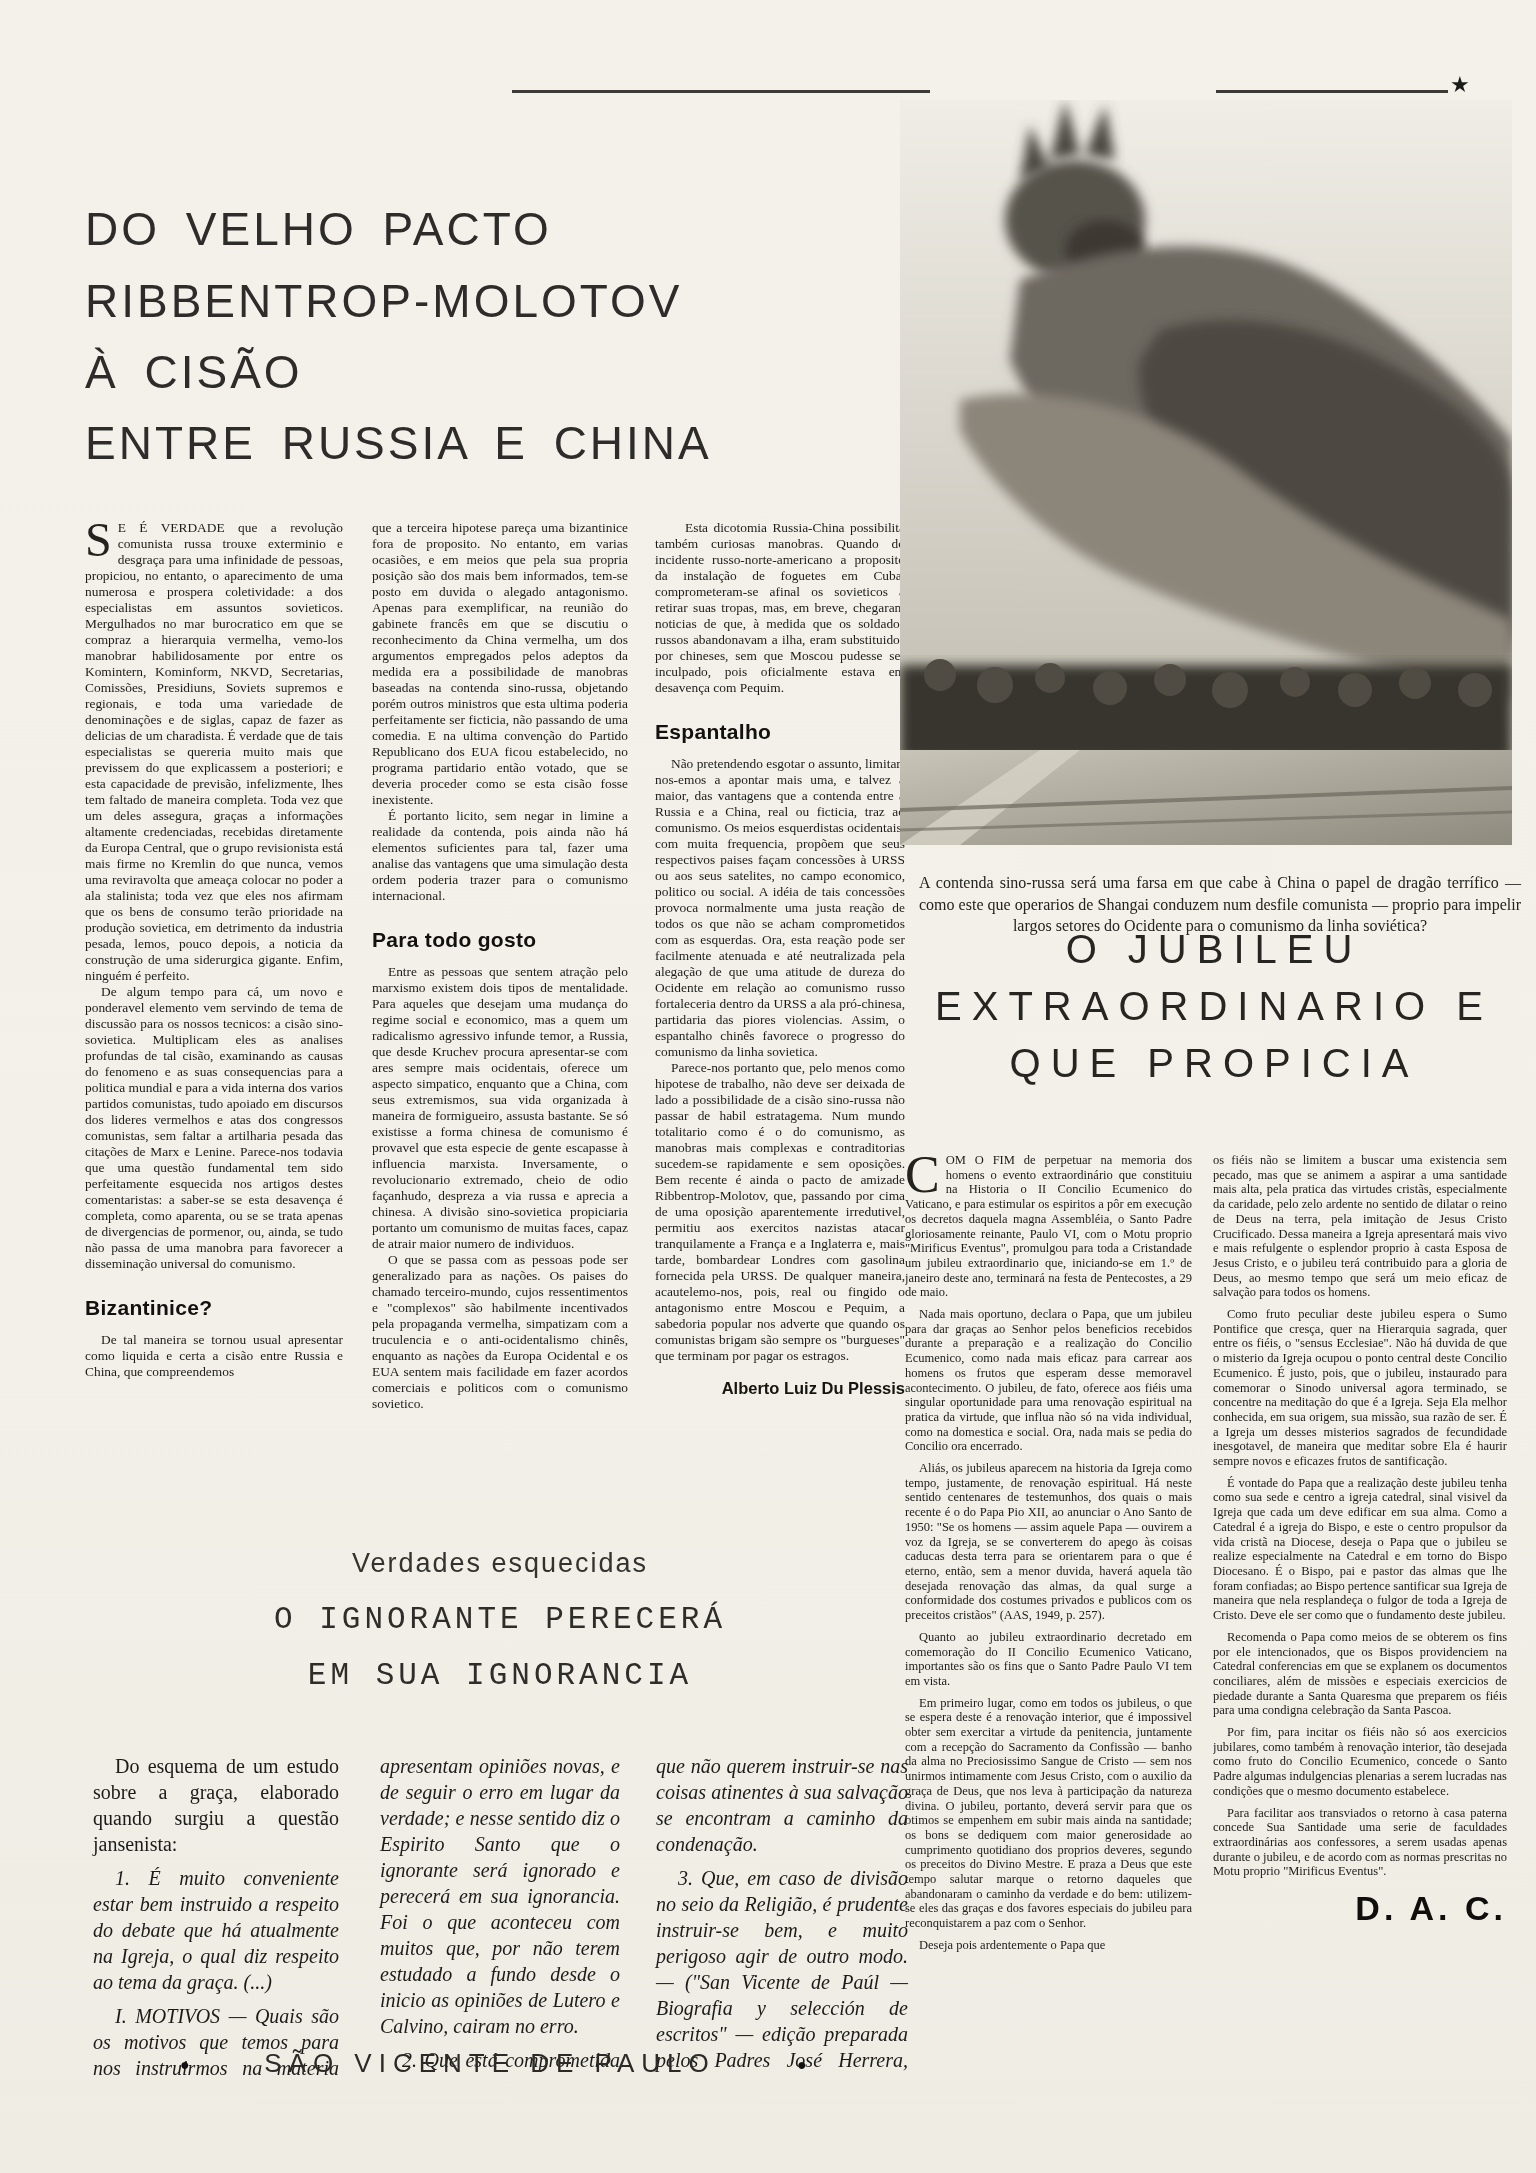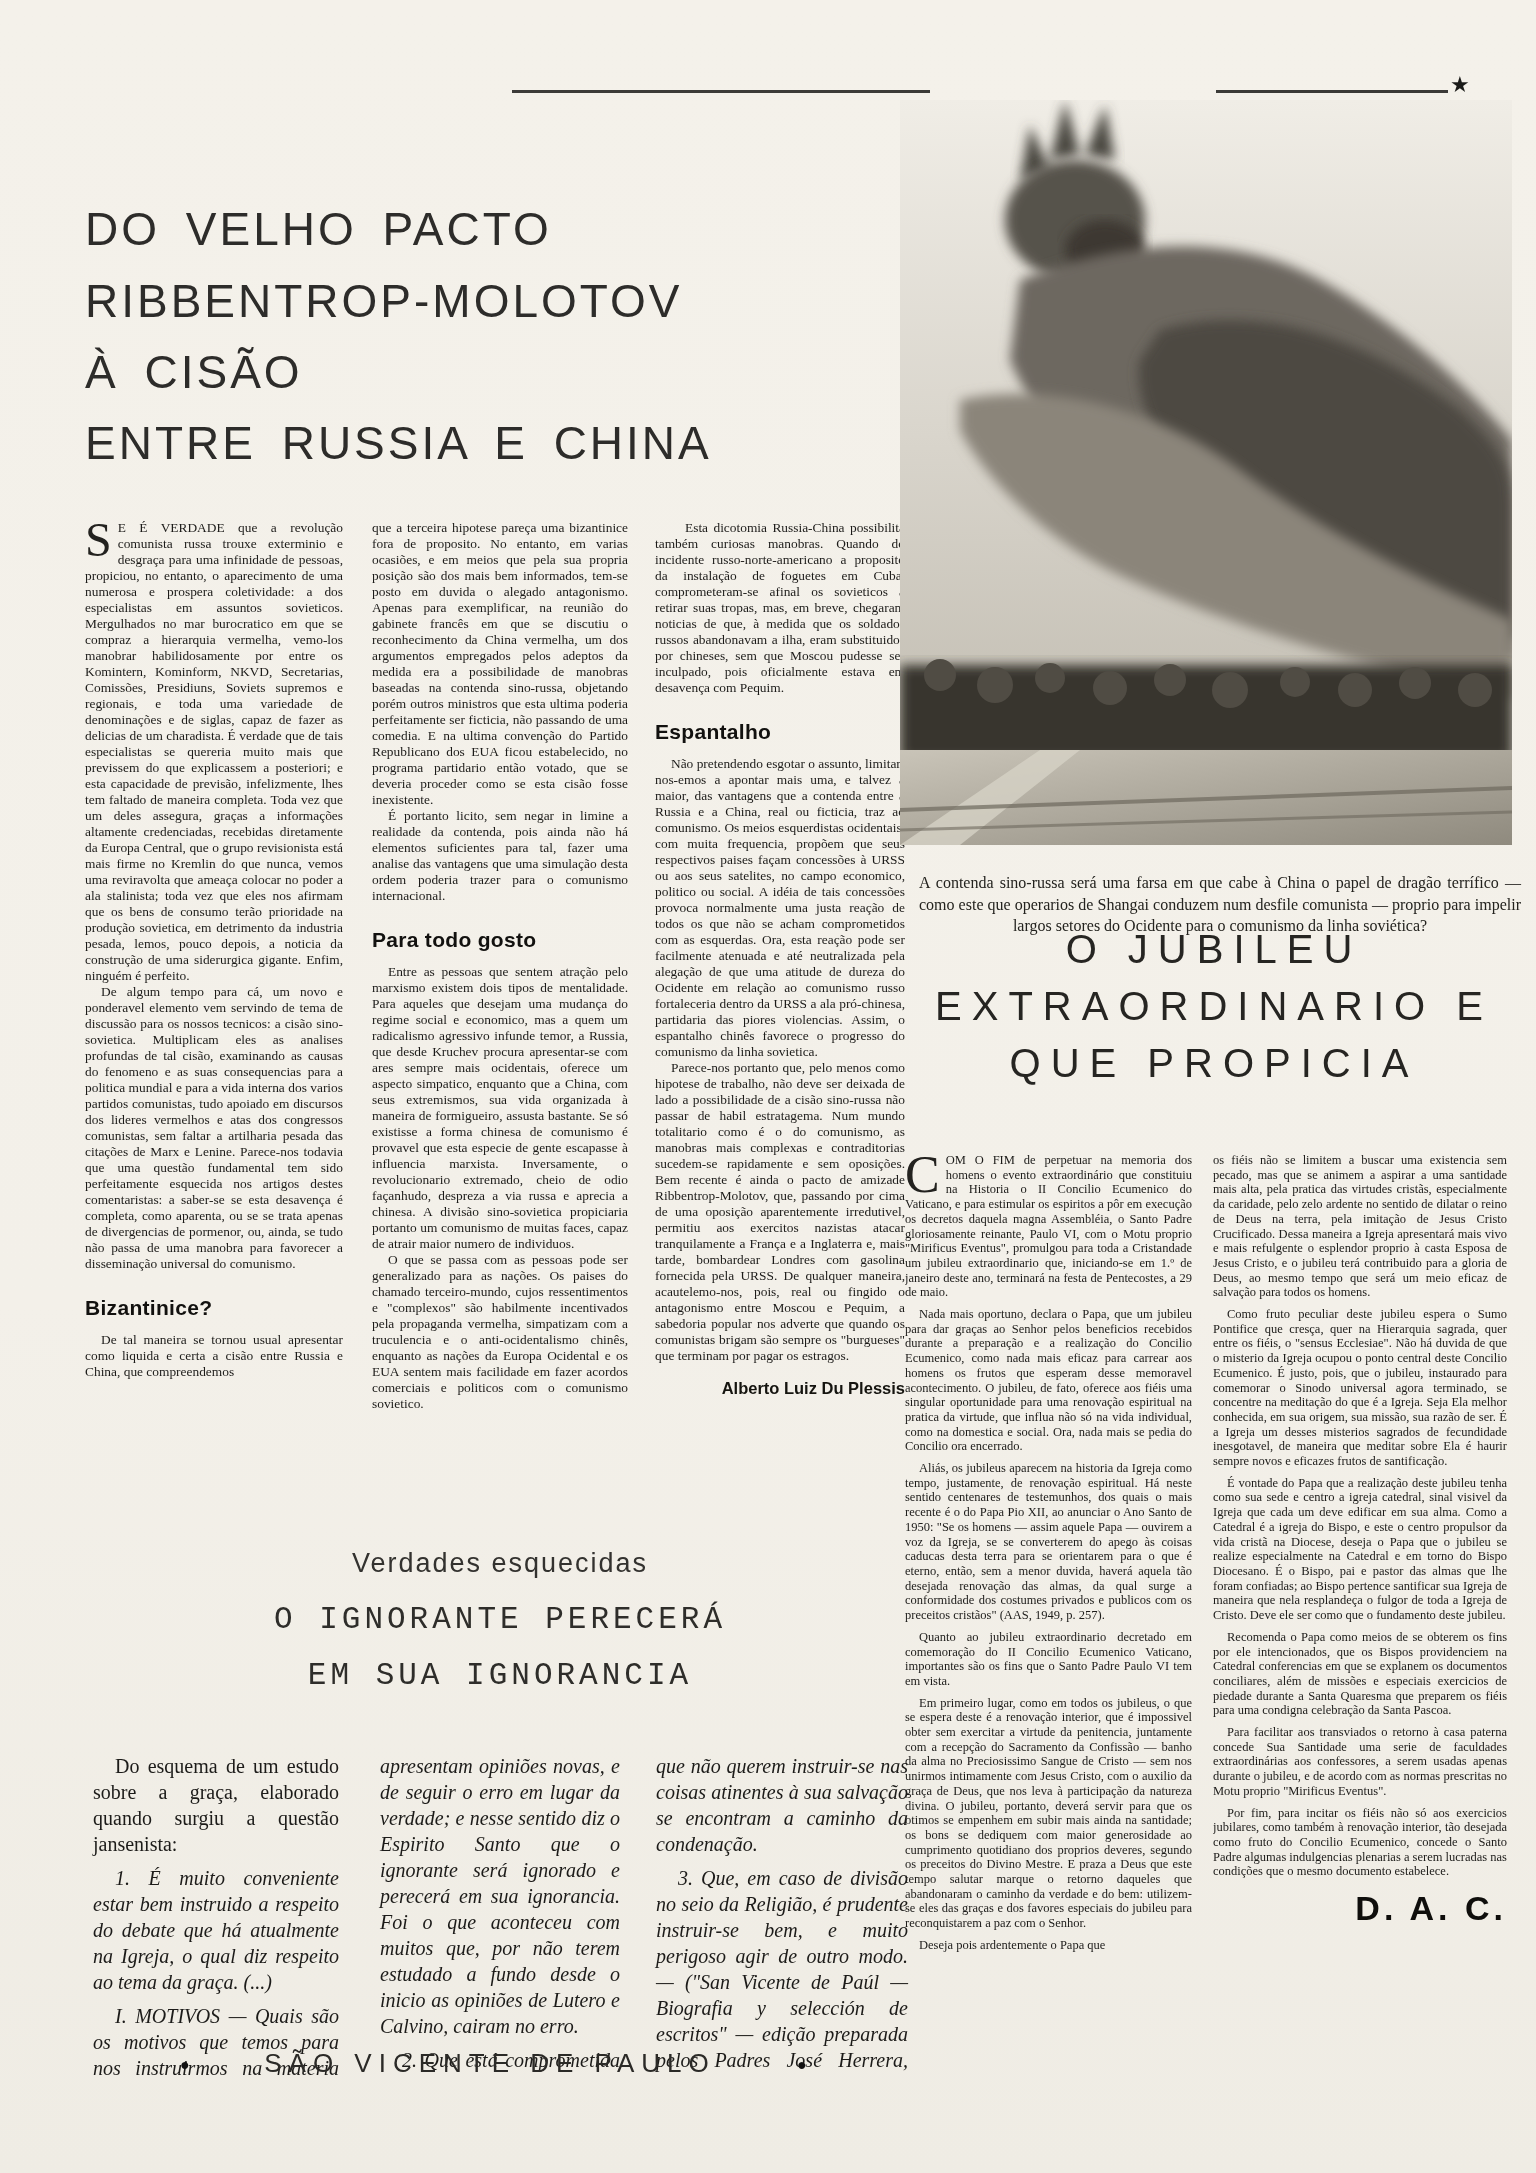--- a/index.html
+++ b/index.html
@@ -215,22 +215,22 @@
     <p class="ind">Quanto ao jubileu extraordinario decretado em comemoração do II Concilio Ecumenico Vaticano, importantes são os fins que o Santo Padre Paulo VI tem em vista.</p>
     <p class="ind">Em primeiro lugar, como em todos os jubileus, o que se espera deste é a renovação interior, que é impossivel obter sem exercitar a virtude da penitencia, juntamente com a recepção do Sacramento da Confissão — banho da alma no Preciosissimo Sangue de Cristo — sem nos unirmos intimamente com Jesus Cristo, com o auxilio da graça de Deus, que nos leva à participação da natureza divina. O jubileu, portanto, deverá servir para que os otimos se empenhem em subir mais ainda na santidade; os bons se dediquem com maior generosidade ao cumprimento quotidiano dos proprios deveres, segundo os preceitos do Divino Mestre.  E praza a Deus que este tempo salutar marque o retorno daqueles que abandonaram o caminho da verdade e do bem: utilizem-se eles das graças e dos favores especiais do jubileu para reconquistarem a paz com o Senhor.</p>
     <p class="ind">Deseja pois ardentemente o Papa que</p>
   </div>
 
   <div class="rcol rcol2">
     <p class="np">os fiéis não se limitem a buscar uma existencia sem pecado, mas que se animem a aspirar a uma santidade mais alta, pela pratica das virtudes cristãs, especialmente da caridade, pelo zelo ardente no sentido de dilatar o reino de Deus na terra, pela imitação de Jesus Cristo Crucificado. Dessa maneira a Igreja apresentará mais vivo e mais refulgente o esplendor proprio à casta Esposa de Jesus Cristo, e o jubileu terá contribuido para a gloria de Deus, ao mesmo tempo que será um meio eficaz de salvação para todos os homens.</p>
     <p class="ind">Como fruto peculiar deste jubileu espera o Sumo Pontifice que cresça, quer na Hierarquia sagrada, quer entre os fiéis, o "sensus Ecclesiae". Não há duvida de que o misterio da Igreja ocupou o ponto central deste Concilio Ecumenico. É justo, pois, que o jubileu, instaurado para comemorar o Sinodo universal agora terminado, se concentre na meditação do que é a Igreja. Seja Ela melhor conhecida, em sua origem, sua missão, sua razão de ser. É a Igreja um desses misterios sagrados de fecundidade inesgotavel, de maneira que meditar sobre Ela é haurir sempre novos e eficazes frutos de santificação.</p>
     <p class="ind">É vontade do Papa que a realização deste jubileu tenha como sua sede e centro a igreja catedral, sinal visivel da Igreja que cada um deve edificar em sua alma. Como a Catedral é a igreja do Bispo, e este o centro propulsor da vida cristã na Diocese, deseja o Papa que o jubileu se realize especialmente na Catedral e em torno do Bispo Diocesano. É o Bispo, pai e pastor das almas que lhe foram confiadas; ao Bispo pertence santificar sua Igreja de maneira que nela resplandeça o fulgor de toda a Igreja de Cristo.  Deve ele ser como que o fundamento deste jubileu.</p>
     <p class="ind">Recomenda o Papa como meios de se obterem os fins por ele intencionados, que os Bispos providenciem na Catedral conferencias em que se explanem os documentos conciliares, além de missões e especiais exercicios de piedade durante a Santa Quaresma que preparem os fiéis para uma condigna celebração da Santa Pascoa.</p>
+    <p class="ind">Por fim, para incitar os fiéis não só aos exercicios jubilares, como também à renovação interior, tão desejada como fruto do Concilio Ecumenico, concede o Santo Padre algumas indulgencias plenarias a serem lucradas nas condições que o mesmo documento estabelece.</p>
     <p class="ind">Para facilitar aos transviados o retorno à casa paterna concede Sua Santidade uma serie de faculdades extraordinárias aos confessores, a serem usadas apenas durante o jubileu, e de acordo com as normas prescritas no Motu proprio "Mirificus Eventus".</p>
-    <p class="ind">Por fim, para incitar os fiéis não só aos exercicios jubilares, como também à renovação interior, tão desejada como fruto do Concilio Ecumenico, concede o Santo Padre algumas indulgencias plenarias a serem lucradas nas condições que o mesmo documento estabelece.</p>
     <div class="signature">D. A. C.</div>
   </div>
 
   <p class="kicker">Verdades esquecidas</p>
 
   <h2 class="headline3">
     <span>O IGNORANTE PERECERÁ</span>
     <span>EM SUA IGNORANCIA</span>
   </h2>
 

